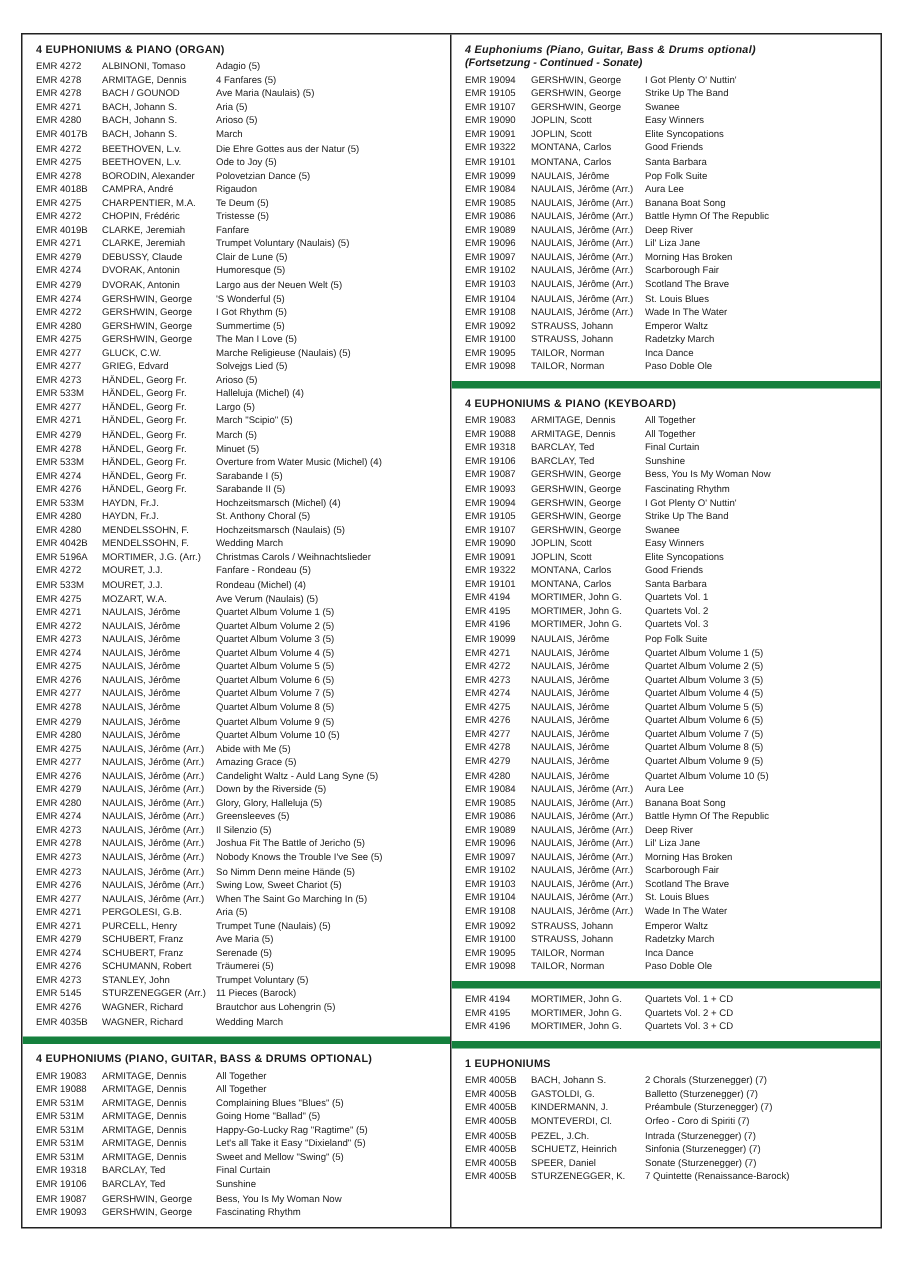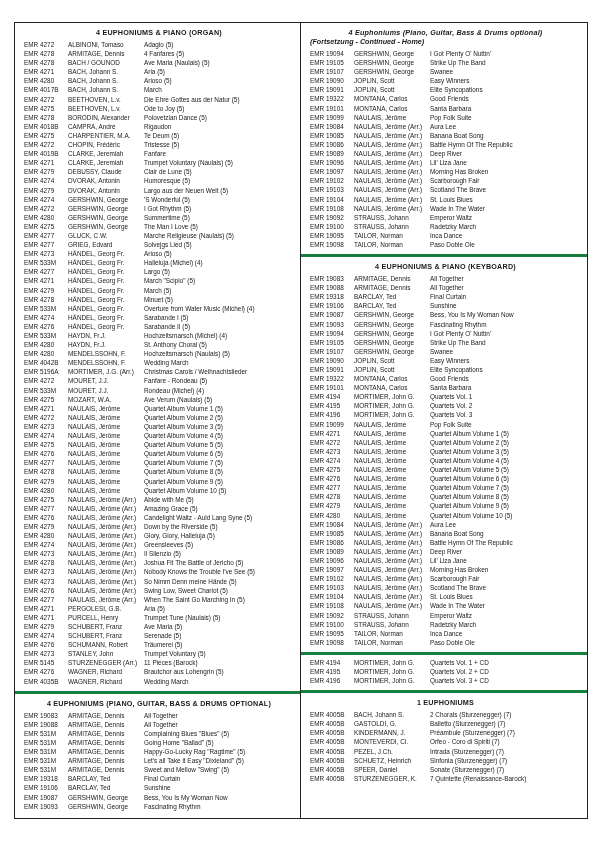--- a/index.html
+++ b/index.html
@@ -19,29 +19,28 @@
     width: 572px;
     height: 795px;
     border: 1px solid #222;
     display: grid;
     grid-template-columns: 1fr 1fr;
     background: #ffffff;
   }
   .col { overflow: hidden; }
   .col-left { border-right: 1px solid #222; }
   .section { padding: 3px 6px 5px 9px; }
-  .section + .section { border-top: 3px solid #15803d; }
+  .section + .section { border-top: 5px solid #15803d; }
   .sec-title {
     font-size: 7.2px;
     font-weight: bold;
     letter-spacing: 0.2px;
     line-height: 9px;
     padding: 2px 0 3px 0;
     white-space: nowrap;
-    text-align: center;
   }
   .sec-title.italic { font-style: italic; padding-bottom: 0; }
   .sec-subtitle {
     font-size: 7.2px;
     font-weight: bold;
     font-style: italic;
     line-height: 9px;
     padding: 0 0 3px 0;
     white-space: nowrap;
   }
@@ -479,21 +478,21 @@
               <span>EMR 19093</span>
               <span>GERSHWIN, George</span>
               <span>Fascinating Rhythm</span>
             </div>
           </div>
         </div>
       </div>
     <div class="col col-right">
         <div class="section">
           <div class="sec-title italic">4 Euphoniums (Piano, Guitar, Bass &amp; Drums optional)</div>
-          <div class="sec-subtitle">(Fortsetzung - Continued - Home)</div>
+          <div class="sec-subtitle">(Fortsetzung - Continued - Sonate)</div>
           <div class="rows">
             <div class="row">
               <span>EMR 19094</span>
               <span>GERSHWIN, George</span>
               <span>I Got Plenty O' Nuttin'</span>
             </div>
             <div class="row">
               <span>EMR 19105</span>
               <span>GERSHWIN, George</span>
               <span>Strike Up The Band</span>

